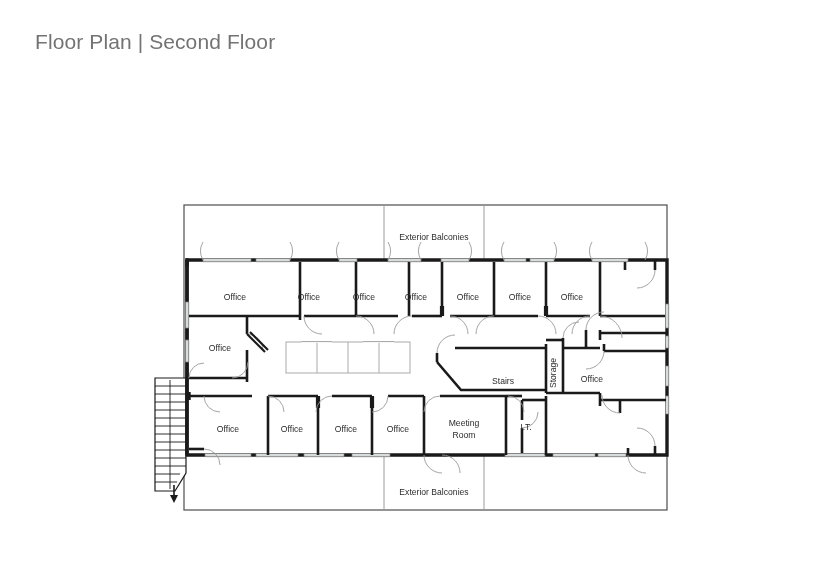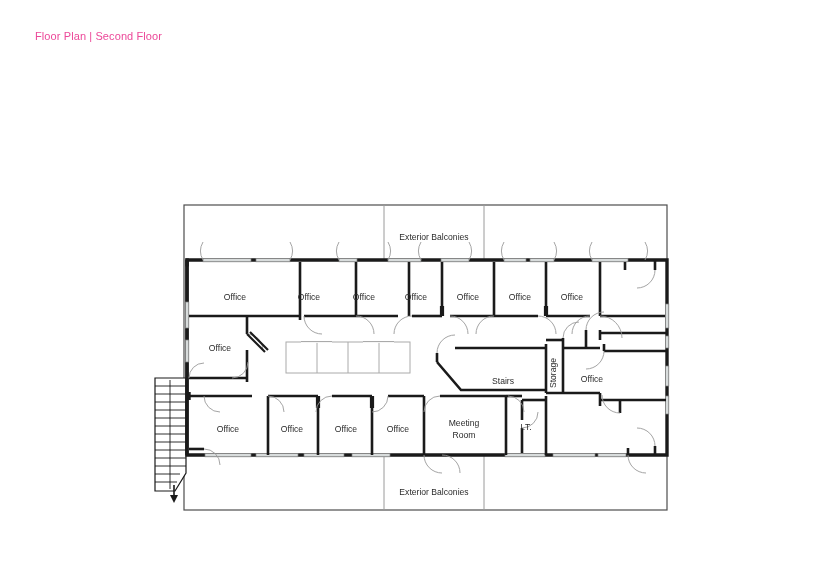--- a/index.html
+++ b/index.html
@@ -4,21 +4,21 @@
 <style>
   html,body{margin:0;padding:0;}
   body{
     width:820px;height:588px;background:#ffffff;
     font-family:"Liberation Sans","DejaVu Sans",sans-serif;
     overflow:hidden;
   }
   #page{position:relative;width:820px;height:588px;}
   #title{
     position:absolute;left:35px;top:30px;
-    font-size:11px;color:#ec4899;letter-spacing:0.1px;
+    font-size:21px;color:#737373;letter-spacing:0.1px;
     white-space:nowrap;
   }
   #plan-wrap{position:absolute;left:0;top:16px;width:804px;height:588px;margin-top:32px;}
   svg{display:block;}
   .rm-label{font-family:"Liberation Sans","DejaVu Sans",sans-serif;font-size:8.6px;fill:#2b2b2b;text-anchor:middle;}
   .bal-label{font-family:"Liberation Sans","DejaVu Sans",sans-serif;font-size:8.6px;fill:#2b2b2b;text-anchor:middle;}
 </style>
 </head>
 <body>
 

